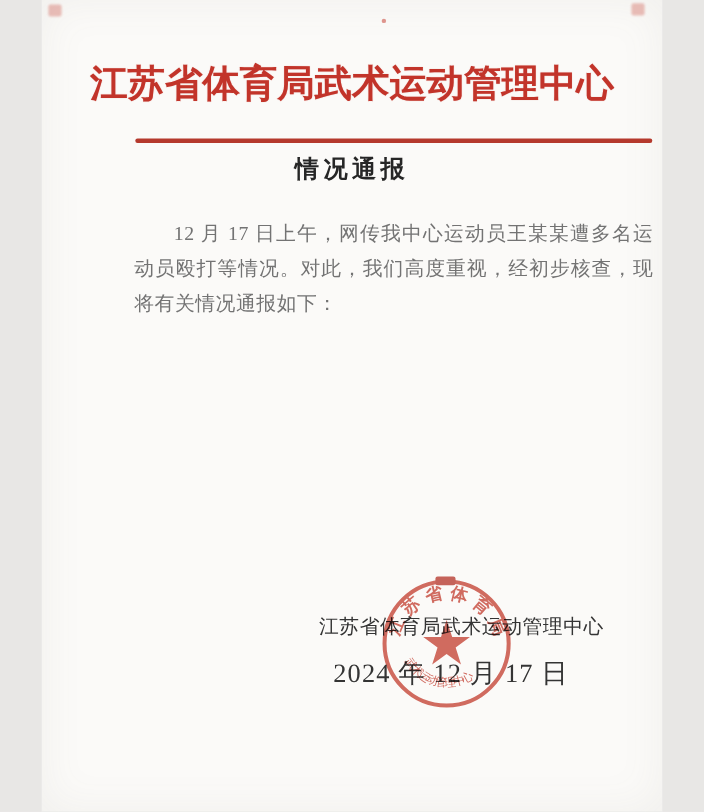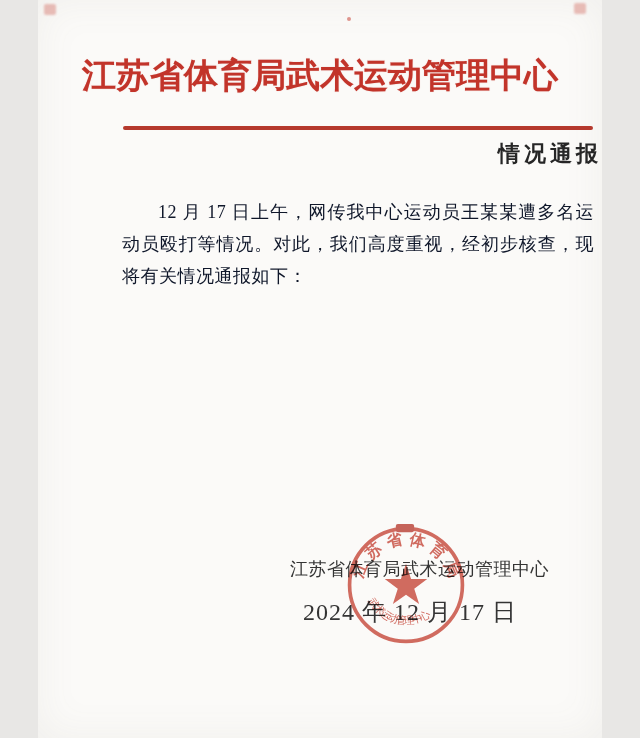--- a/index.html
+++ b/index.html
@@ -56,34 +56,34 @@
     width: 470px;
     height: 4px;
     background: #b5392d;
     border-radius: 2px;
   }
   .doc-title {
     position: absolute;
     top: 139px;
     left: 0;
     width: 100%;
-    text-align: right;
+    text-align: center;
     font-size: 22px;
     font-weight: bold;
     letter-spacing: 4px;
     color: #262626;
   }
   .body-text {
     position: absolute;
     top: 196px;
     left: 84px;
     width: 472px;
     font-size: 18px;
     line-height: 32px;
-    color: #0f172a;
+    color: #737373;
     text-align: justify;
     text-justify: inter-character;
     letter-spacing: 0.5px;
   }
   .body-text p {
     margin: 0;
     text-indent: 2em;
   }
   .signature-block {
     position: absolute;

